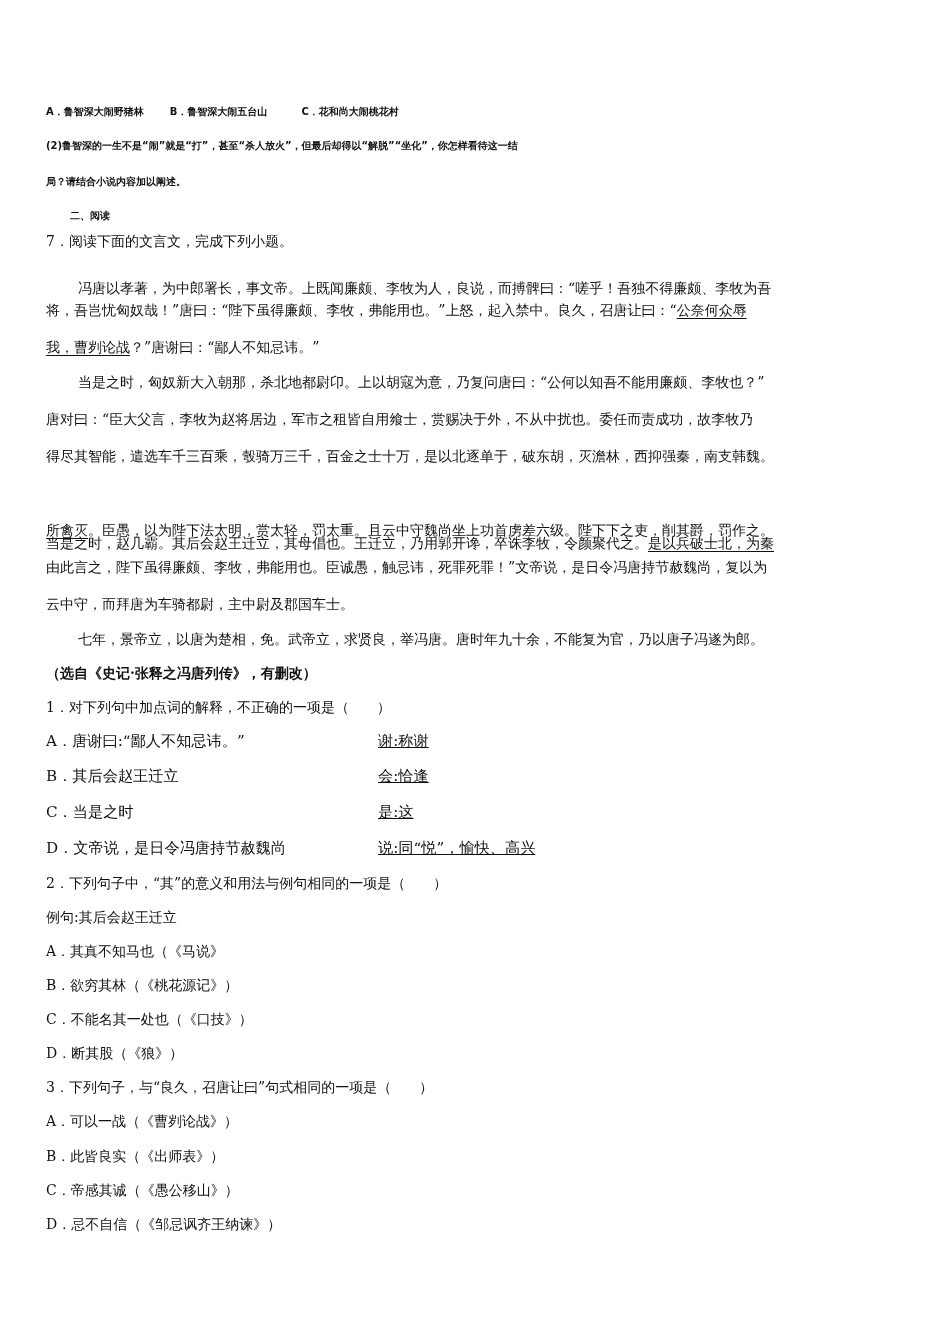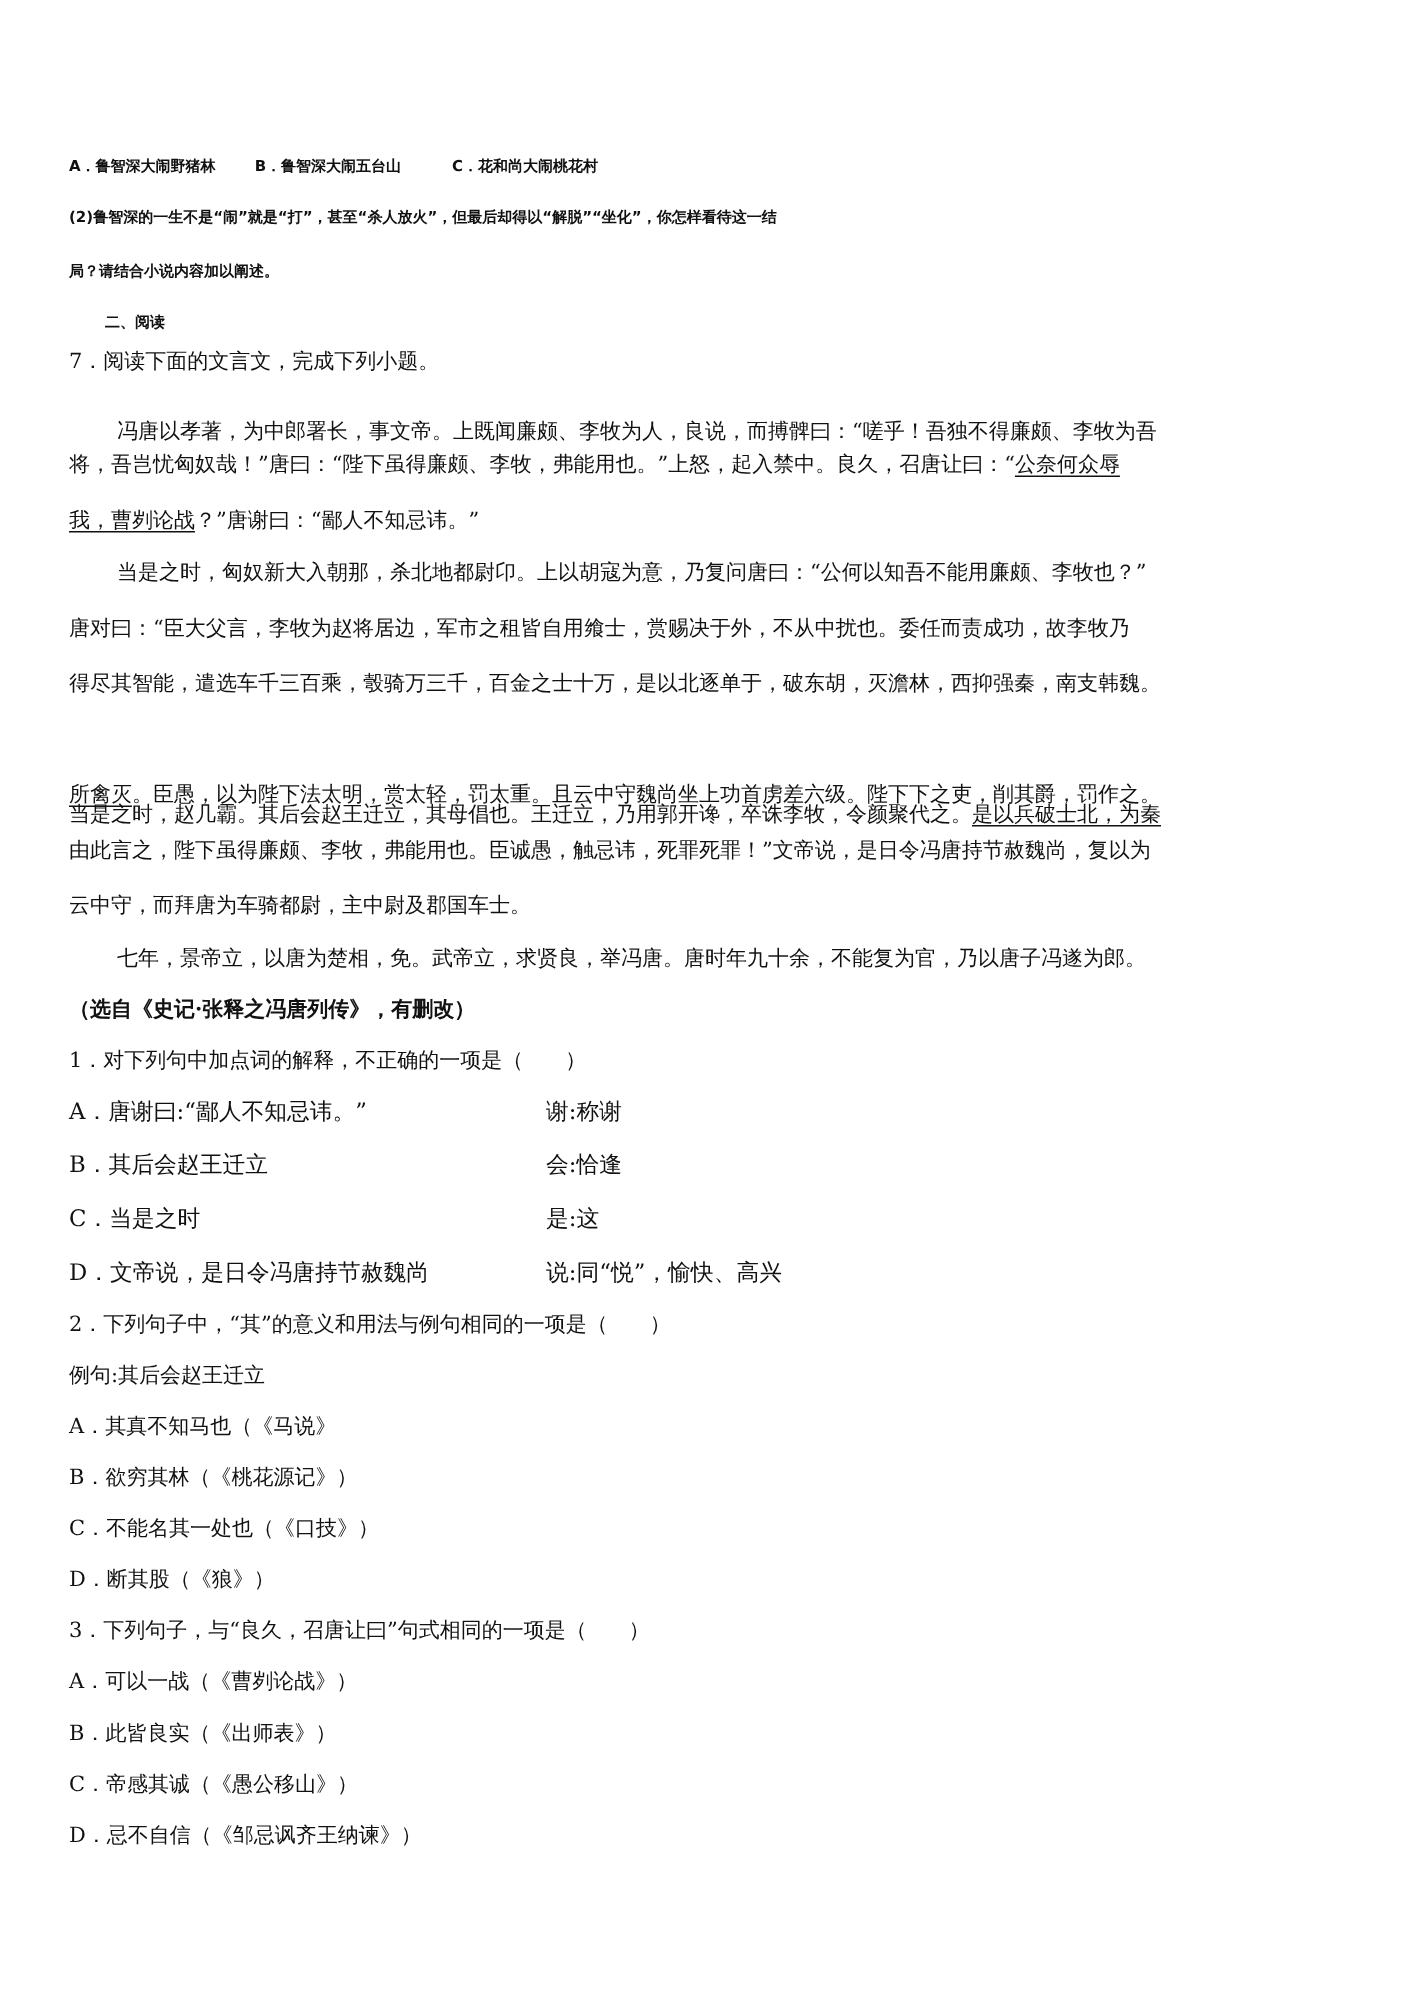--- a/index.html
+++ b/index.html
@@ -2,21 +2,21 @@
 <html><head>
   <meta charset="utf-8">
   <style>
     html, body { margin: 0; padding: 0; background: #ffffff; }
     body { width: 950px; height: 1344px; position: relative; overflow: hidden;
            font-family: "DejaVu Serif", "Liberation Serif", serif; color: #111; }
     .line { position: absolute; left: 46px; white-space: nowrap; font-size: 14px; line-height: 20px; }
     .bold { font-weight: bold; font-family: "DejaVu Sans", "Liberation Sans", sans-serif; font-size: 10px; }
     .indent { left: 78px; }
     .u { text-decoration: underline; text-underline-offset: 3px; }
-    .col2 { position: absolute; left: 318px; }
+    .col2 { position: absolute; left: 332px; text-decoration: underline; }
     .opt-row { position: absolute; left: 46px; white-space: nowrap; font-size: 15.2px; line-height: 20px; }
     .sp { display: inline-block; }
   </style>
 </head>
 <body>
 
 <div class="line bold" style="top:102px;">
   <span>A．鲁智深大闹野猪林</span><span class="sp" style="width:26px"></span><span>B．鲁智深大闹五台山</span><span class="sp" style="width:34px"></span><span>C．花和尚大闹桃花村</span>
 </div>
 <div class="line bold" style="top:136px;">(2)鲁智深的一生不是“闹”就是“打”，甚至“杀人放火”，但最后却得以“解脱”“坐化”，你怎样看待这一结</div>

